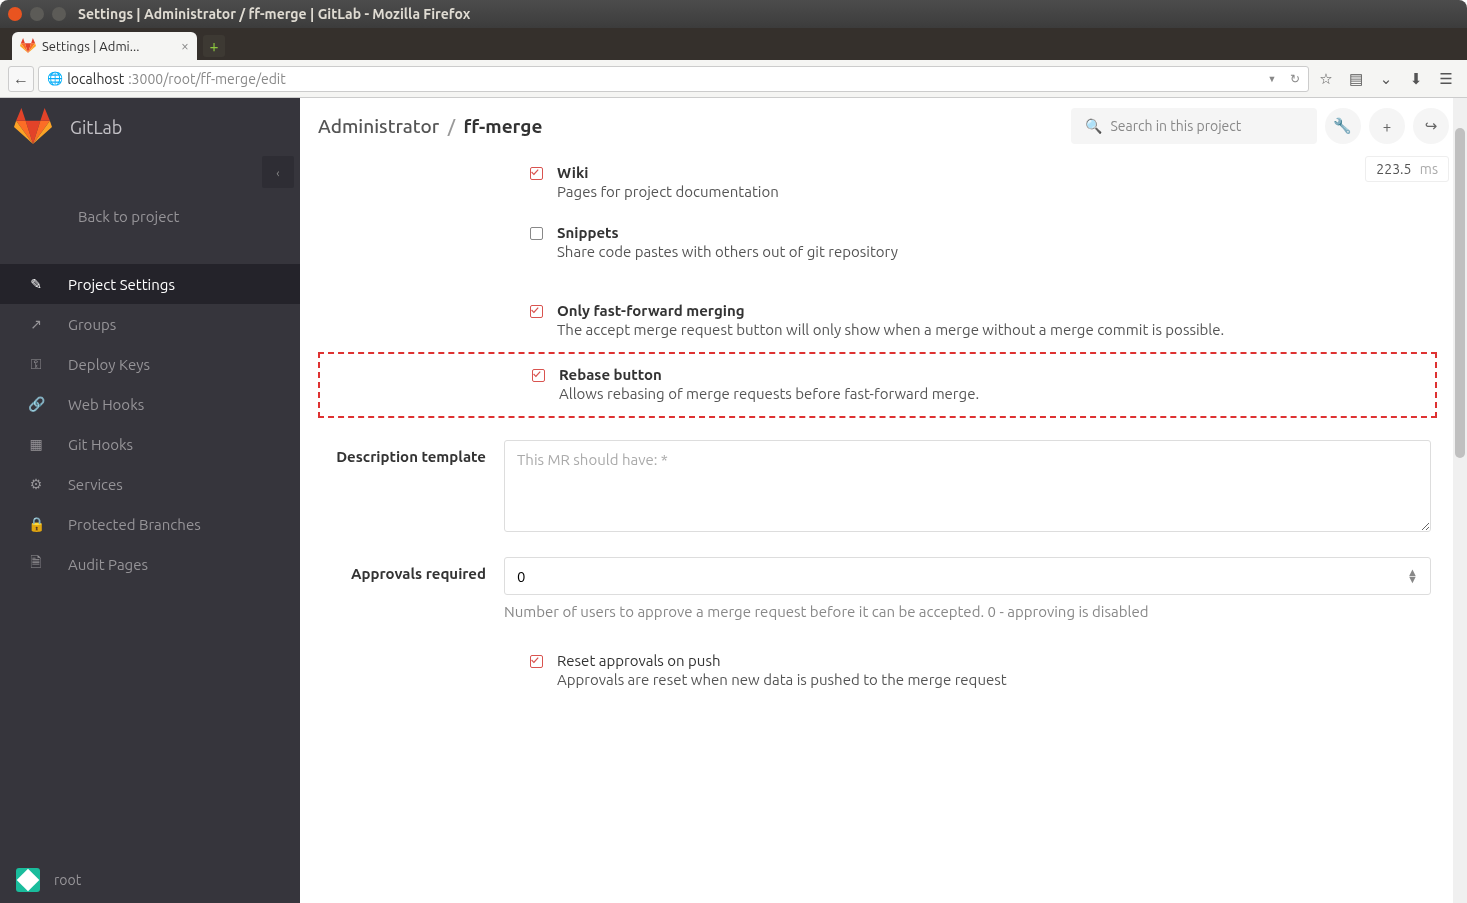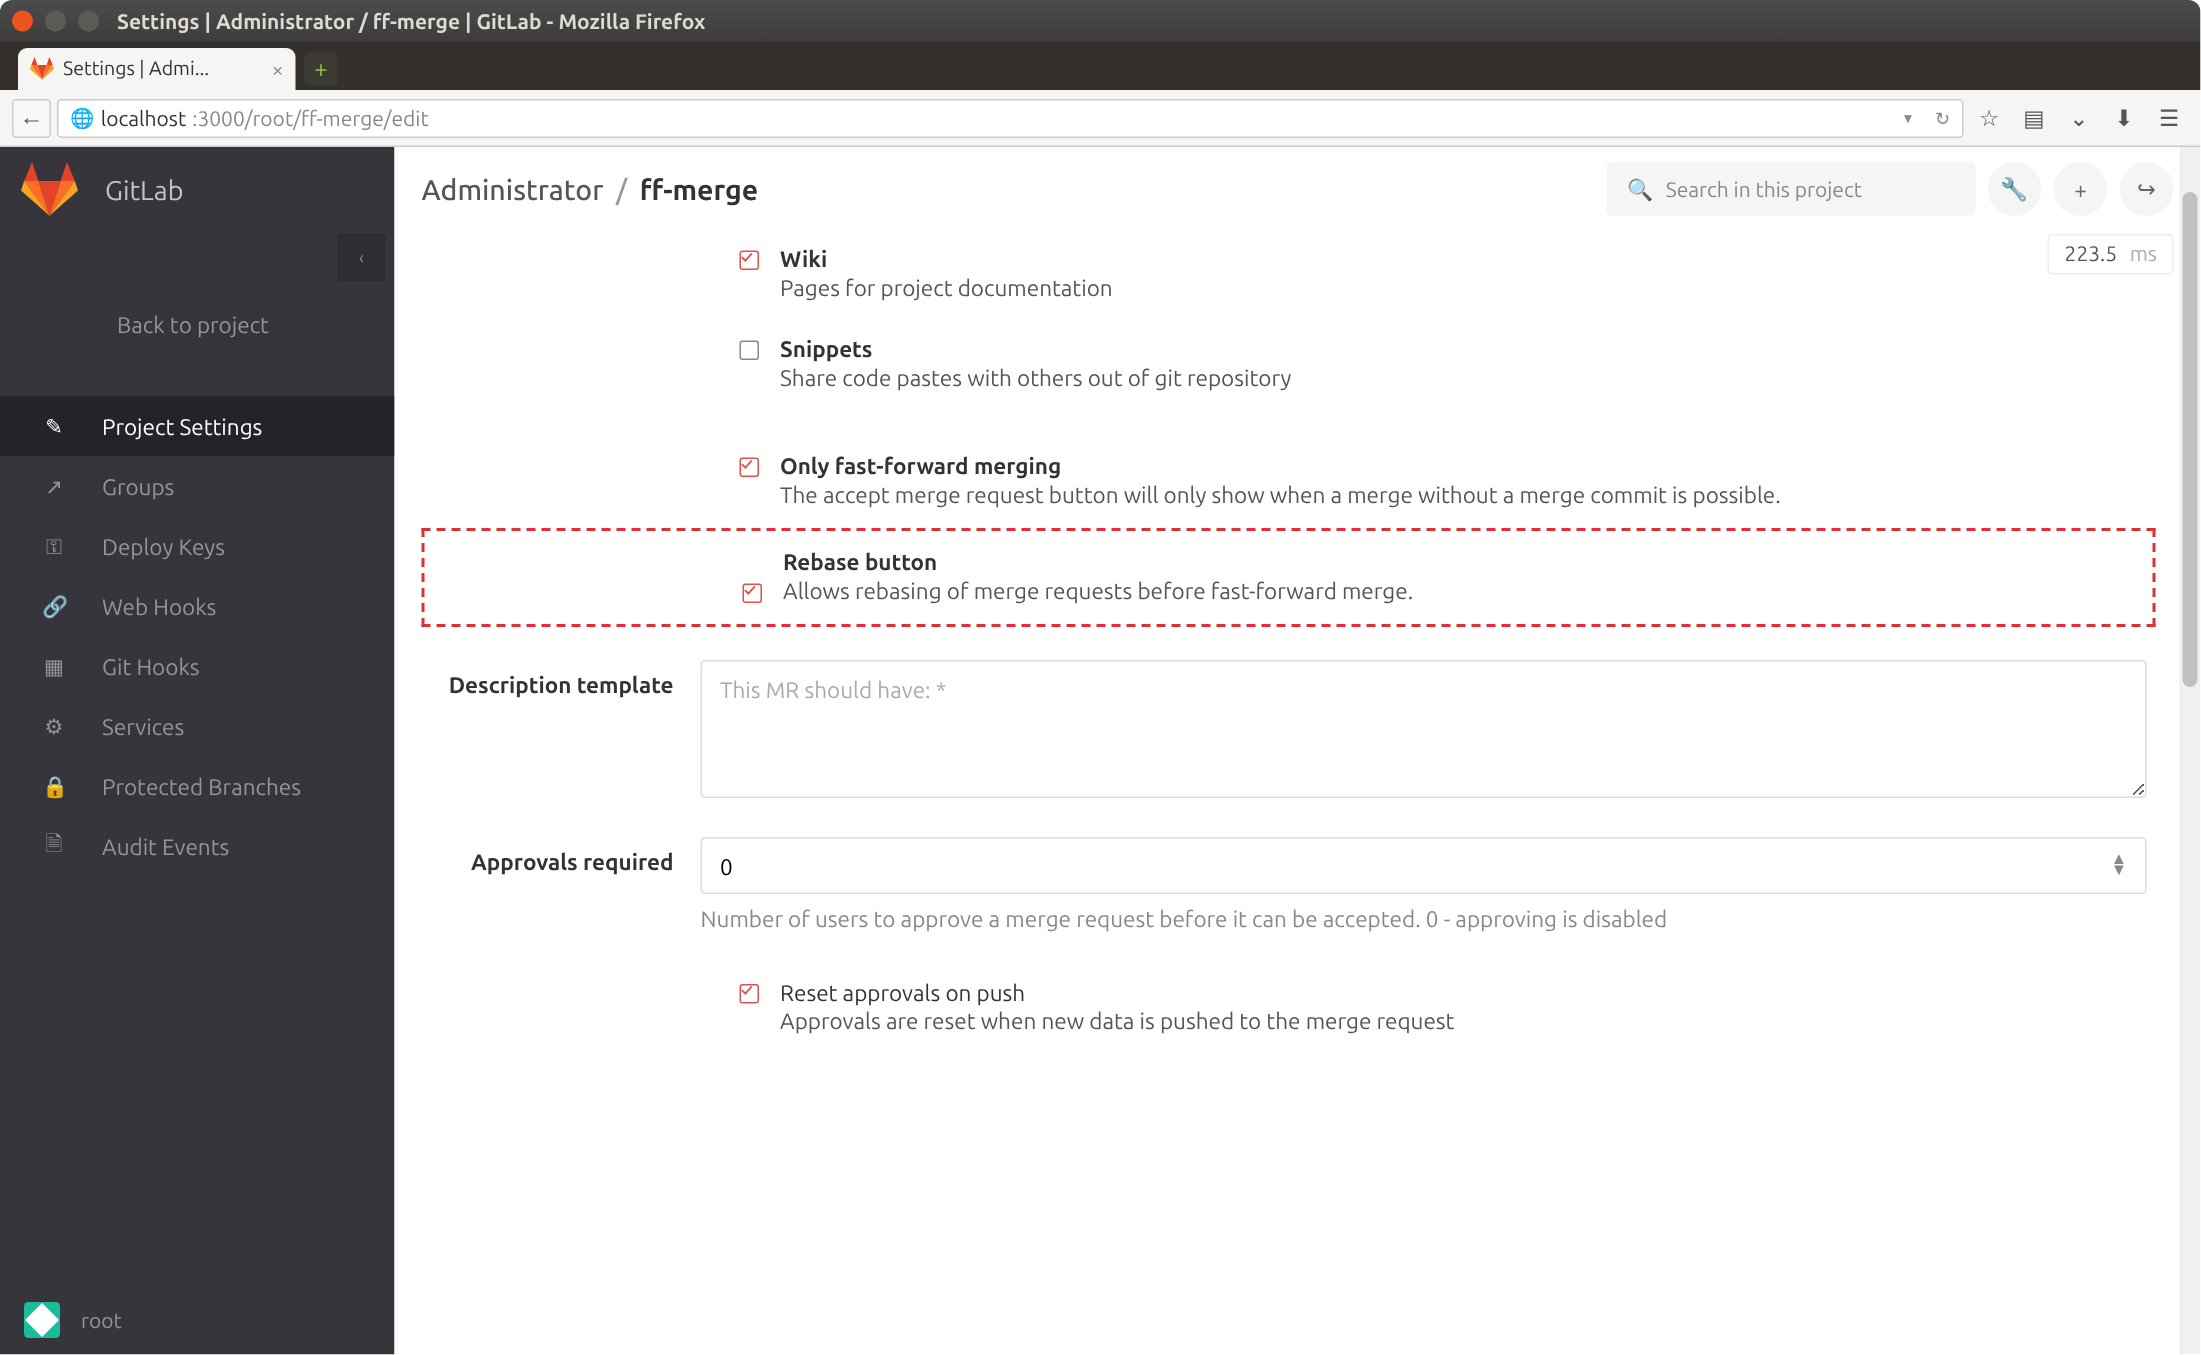--- a/index.html
+++ b/index.html
@@ -26,21 +26,21 @@
     .url-globe { color: #888; font-size: 13px; }
     .url-host { color: #333; }
     .url-path { color: #888; }
     .url-reload { margin-left: auto; color: #888; font-size: 12px; display: flex; align-items: center; gap: 4px; }
     .toolbar-icon { width: 26px; height: 26px; display: flex; align-items: center; justify-content: center; color: #555; font-size: 15px; }
     
     
     .app-container { display: flex; height: calc(903px - 28px - 32px - 38px); position: relative; }
     
     
-    .sidebar { width: 263px; background: #36353c; color: #c4c2c7; display: flex; flex-direction: column; font-size: 15px; }
+    .sidebar { width: 300px; background: #36353c; color: #c4c2c7; display: flex; flex-direction: column; font-size: 15px; }
     .sidebar-header { height: 58px; display: flex; align-items: center; padding-left: 14px; gap: 18px; }
     .gitlab-logo { width: 38px; height: 38px; }
     .gitlab-name { font-size: 18px; color: #c4c2c7; }
     .sidebar-collapse { height: 40px; display: flex; justify-content: flex-end; padding-right: 6px; }
     .collapse-btn { width: 32px; height: 32px; background: #2e2d34; display: flex; align-items: center; justify-content: center; color: #888; font-size: 12px; border-radius: 2px; }
     .sidebar-item { height: 40px; padding: 0 14px 0 28px; display: flex; align-items: center; gap: 24px; color: #969498; cursor: pointer; }
     .sidebar-item.back { padding-left: 78px; }
     .sidebar-item.active { background: #24232a; color: #fff; }
     .sidebar-item .si-icon { width: 16px; text-align: center; font-size: 14px; }
     .sidebar-spacer { height: 28px; }
@@ -62,21 +62,21 @@
     
     .content { padding: 0 36px; }
     
     .feature-row { display: flex; padding: 10px 0 14px 194px; gap: 14px; }
     .feature-checkbox { margin-top: 3px; width: 13px; height: 13px; flex-shrink: 0; }
     .feature-text { }
     .feature-title { font-weight: bold; font-size: 15px; color: #333; }
     .feature-desc { font-size: 15px; color: #555; margin-top: 2px; }
     
     .highlighted-box { border: 2.5px dashed #de3232; padding: 12px 0 14px 0; margin-left: -18px; margin-right: -6px; }
-    .highlighted-box .feature-row { padding-left: 212px; padding-top: 0; padding-bottom: 0; align-items: flex-end; }
+    .highlighted-box .feature-row { padding-left: 212px; padding-top: 0; padding-bottom: 0; }
     
     .section-header { font-size: 23px; color: #333; margin-top: 28px; padding-bottom: 10px; border-bottom: 1px solid #e9e9e9; font-weight: 400; }
     
     .form-row { display: flex; margin-top: 22px; }
     .form-label { width: 168px; text-align: right; padding-right: 18px; font-weight: bold; font-size: 15px; color: #333; padding-top: 8px; }
     .form-field { flex: 1; }
     .form-field textarea { width: 100%; height: 92px; border: 1px solid #ddd; border-radius: 3px; padding: 10px 12px; font-size: 15px; font-family: inherit; resize: vertical; }
     .form-field textarea::placeholder { color: #aaa; }
     .form-field input[type=number], .form-field .number-input { width: 100%; height: 38px; border: 1px solid #ddd; border-radius: 3px; padding: 0 12px; font-size: 15px; font-family: inherit; display: flex; align-items: center; justify-content: space-between; }
     .number-stepper { color: #888; font-size: 11px; line-height: 7px; }
@@ -184,21 +184,21 @@
     <div class="sidebar-item">
       <span class="si-icon">⚙</span>
       <span>Services</span>
     </div>
     <div class="sidebar-item">
       <span class="si-icon">🔒</span>
       <span>Protected Branches</span>
     </div>
     <div class="sidebar-item">
       <span class="si-icon">🗎</span>
-      <span>Audit Events</span>
+      <span>Audit Pages</span>
     </div>
     <div class="sidebar-footer">
       <span class="avatar-small">
           <span class="avatar-inner"></span>
         </span>
       <span>root</span>
     </div>
   </div>
 
   <div class="main">

